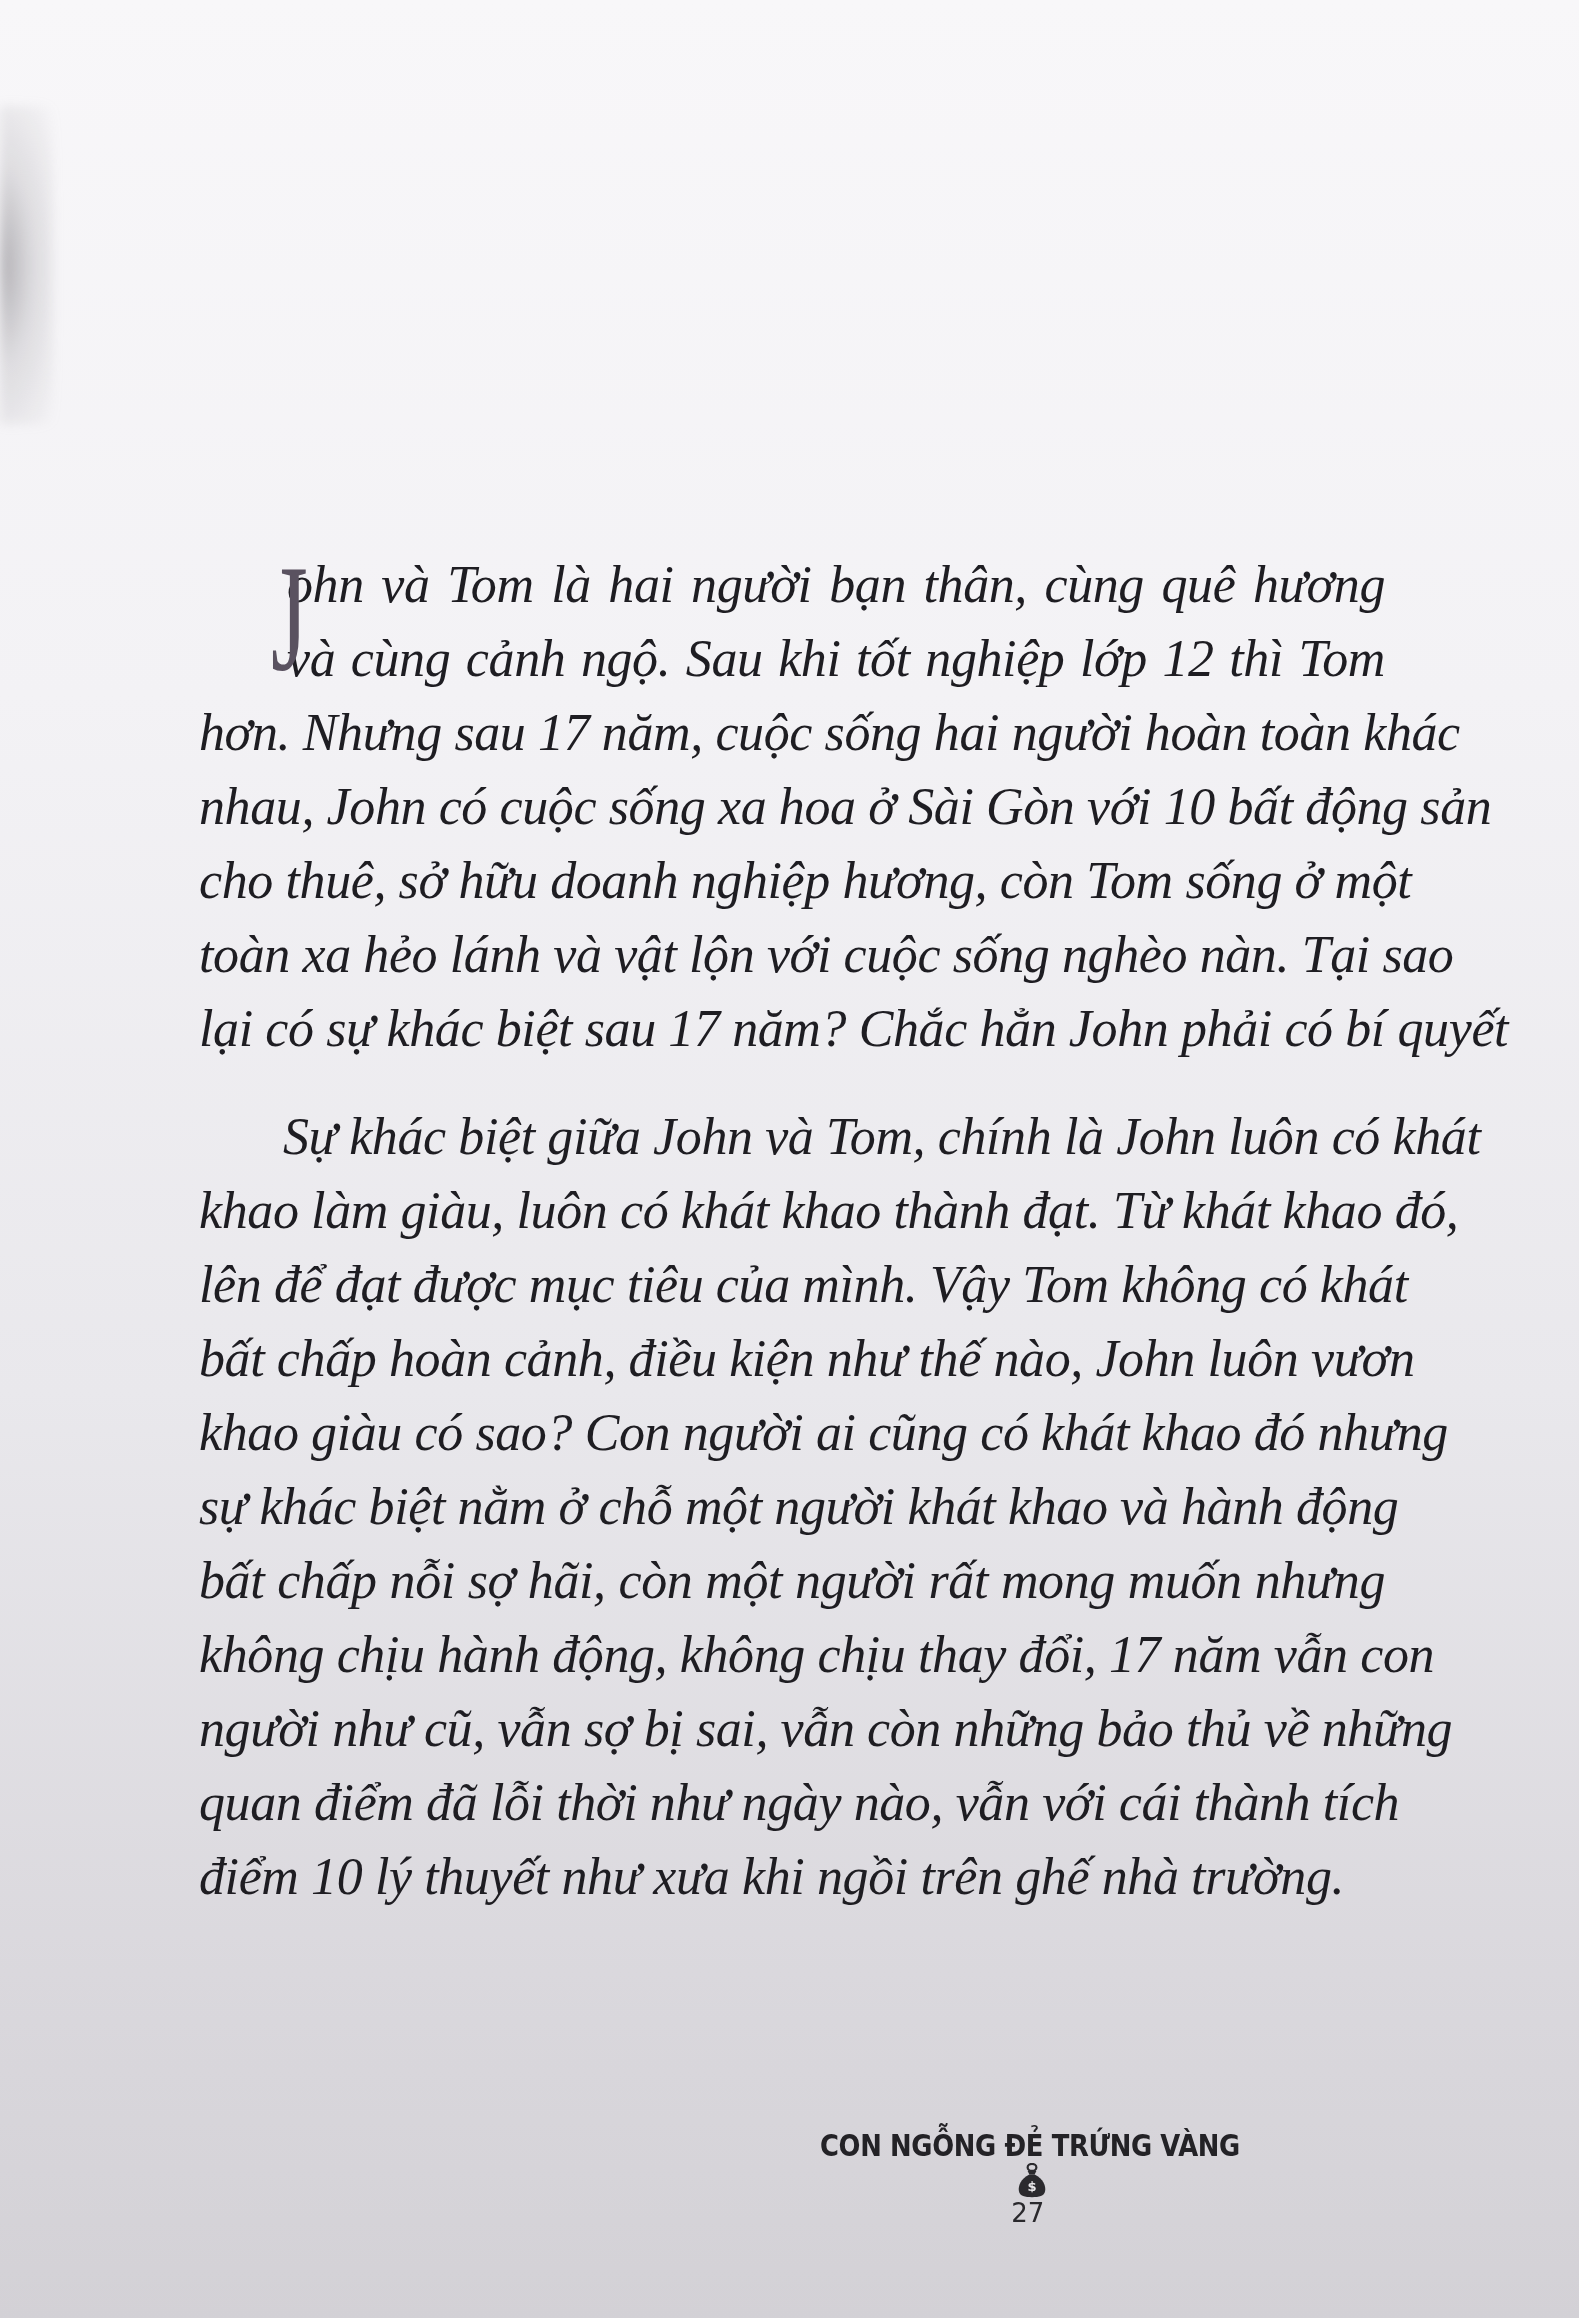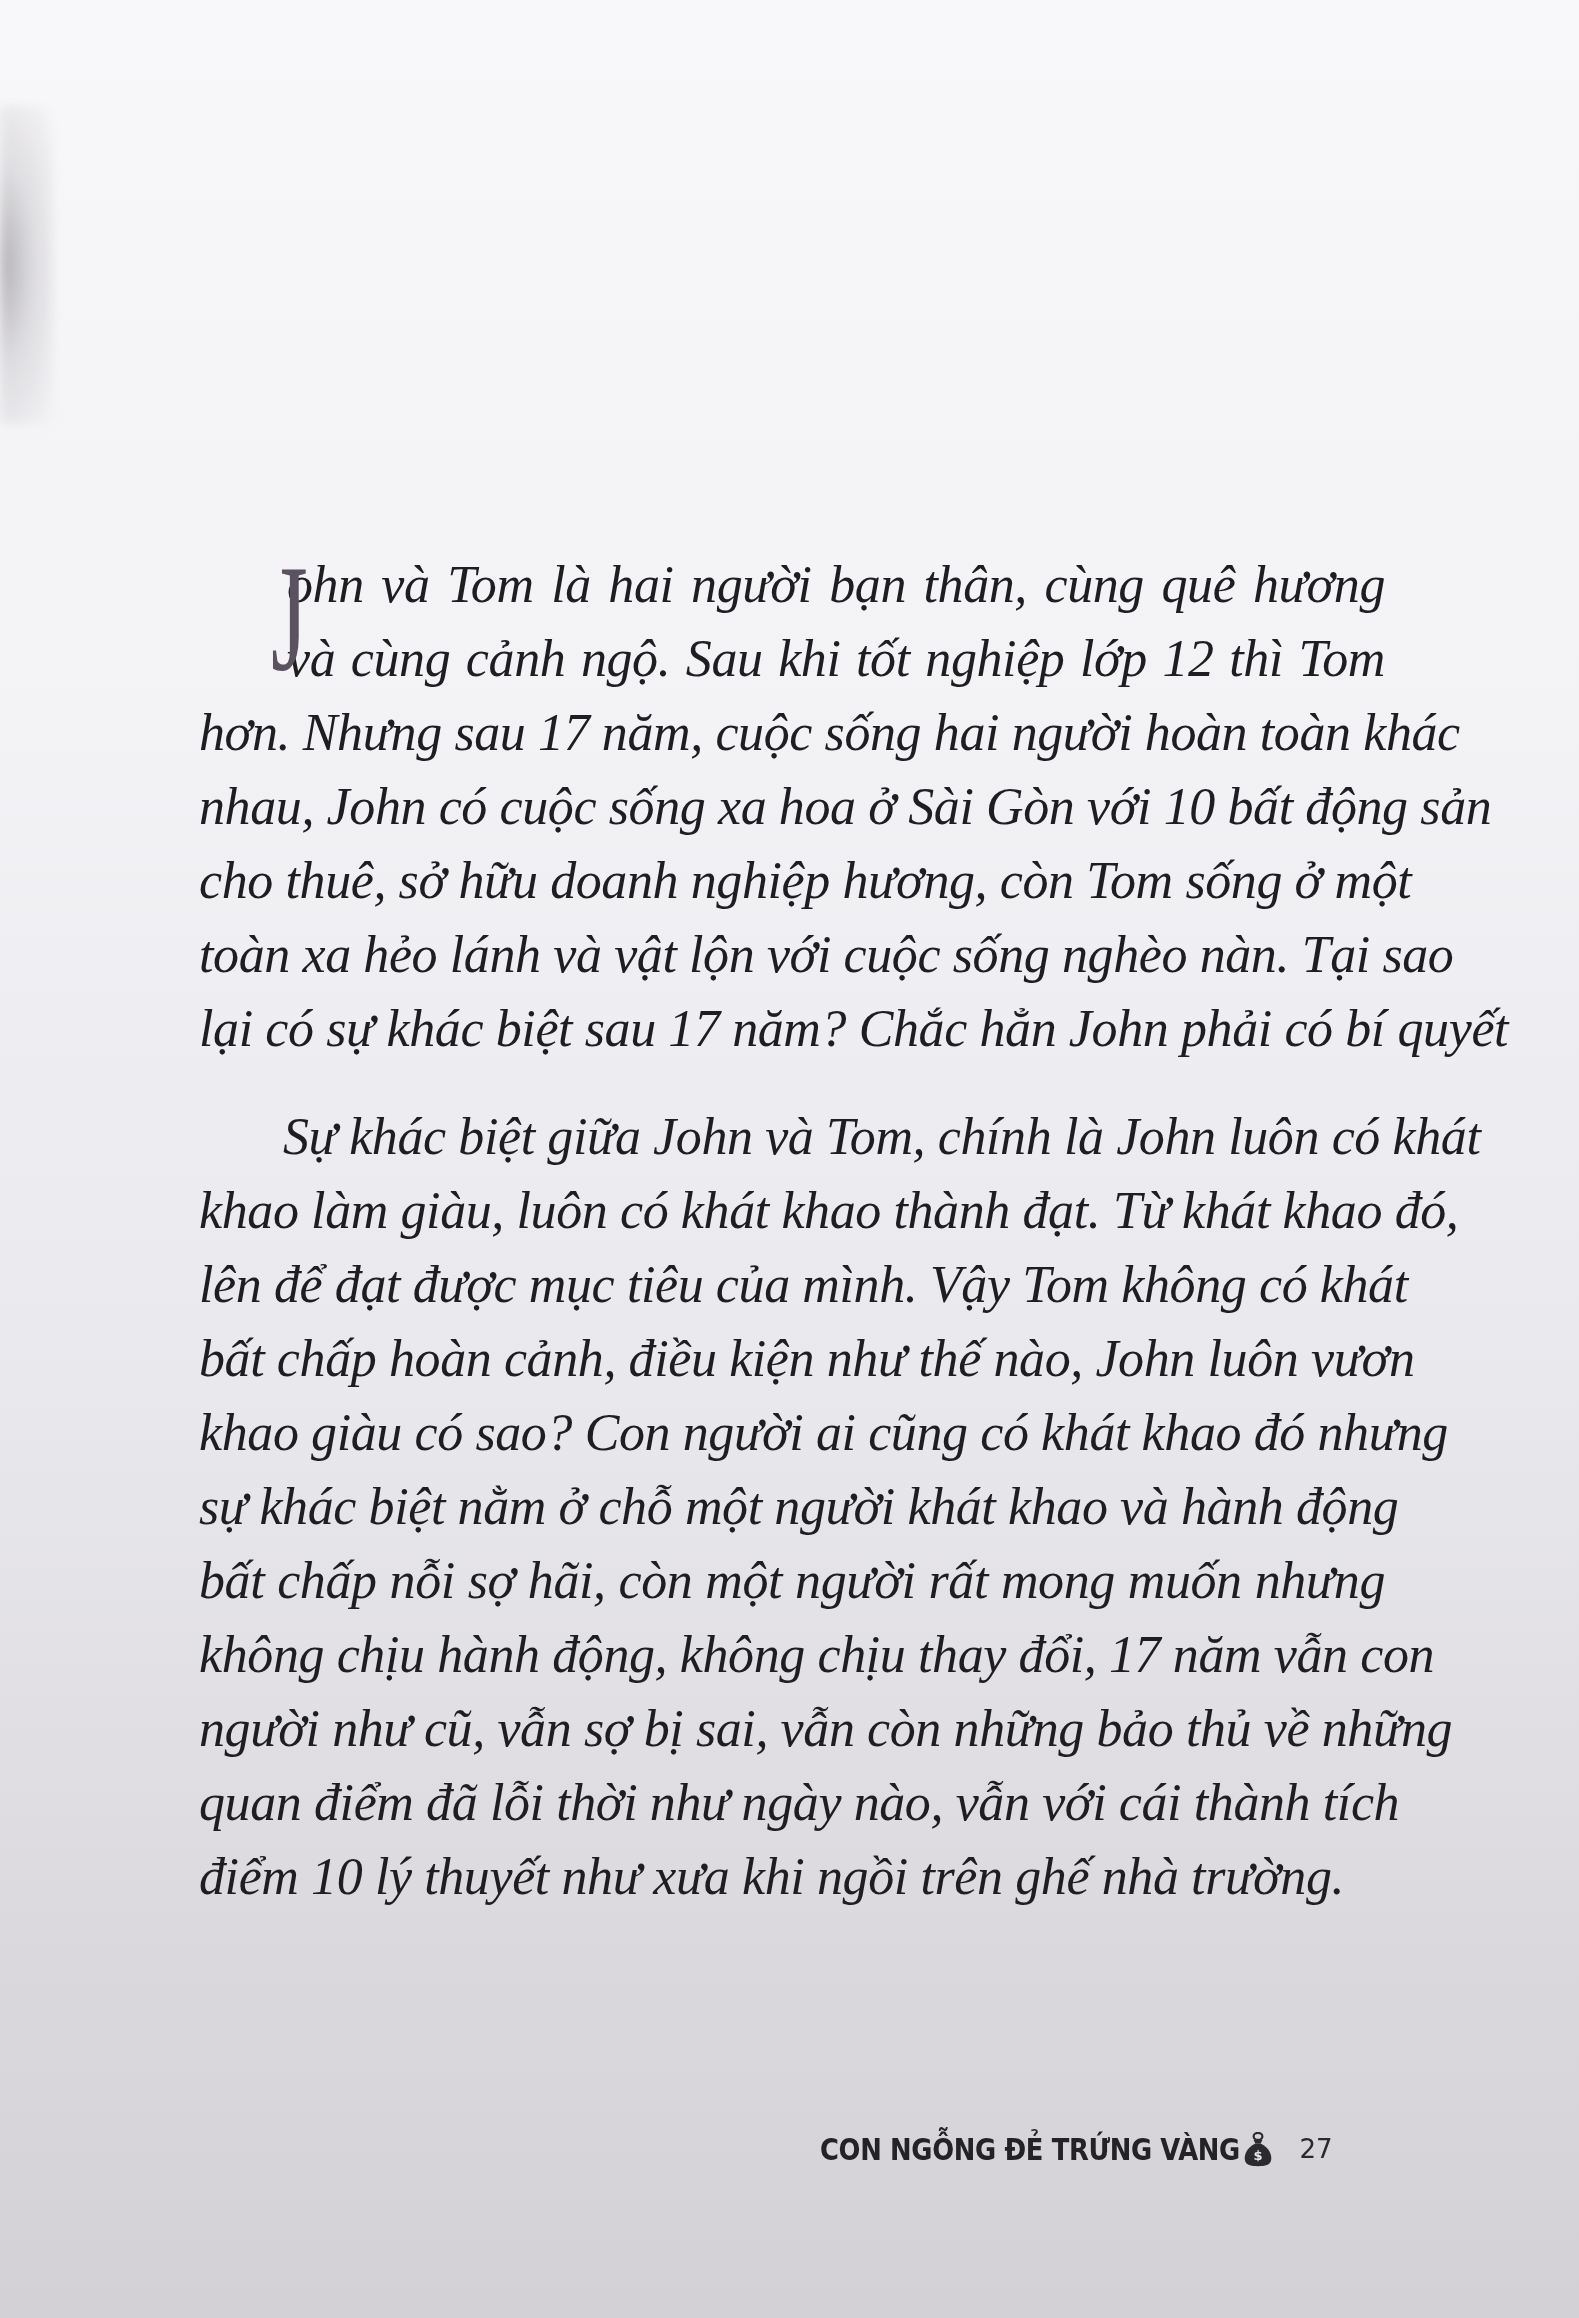--- a/index.html
+++ b/index.html
@@ -91,20 +91,21 @@
     transform-origin: left top;
   }
   .footer {
     position: absolute;
     left: 820px;
     top: 2128px;
     height: 42px;
     display: flex;
     align-items: center;
     color: #232226;
+    flex-direction: column;
   }
   .footer-title {
     font-family: "DejaVu Sans", "Liberation Sans", sans-serif;
     font-weight: bold;
     font-size: 30px;
     letter-spacing: -0.4px;
     transform: scaleX(0.86);
     transform-origin: left center;
     white-space: nowrap;
     width: 389px;

